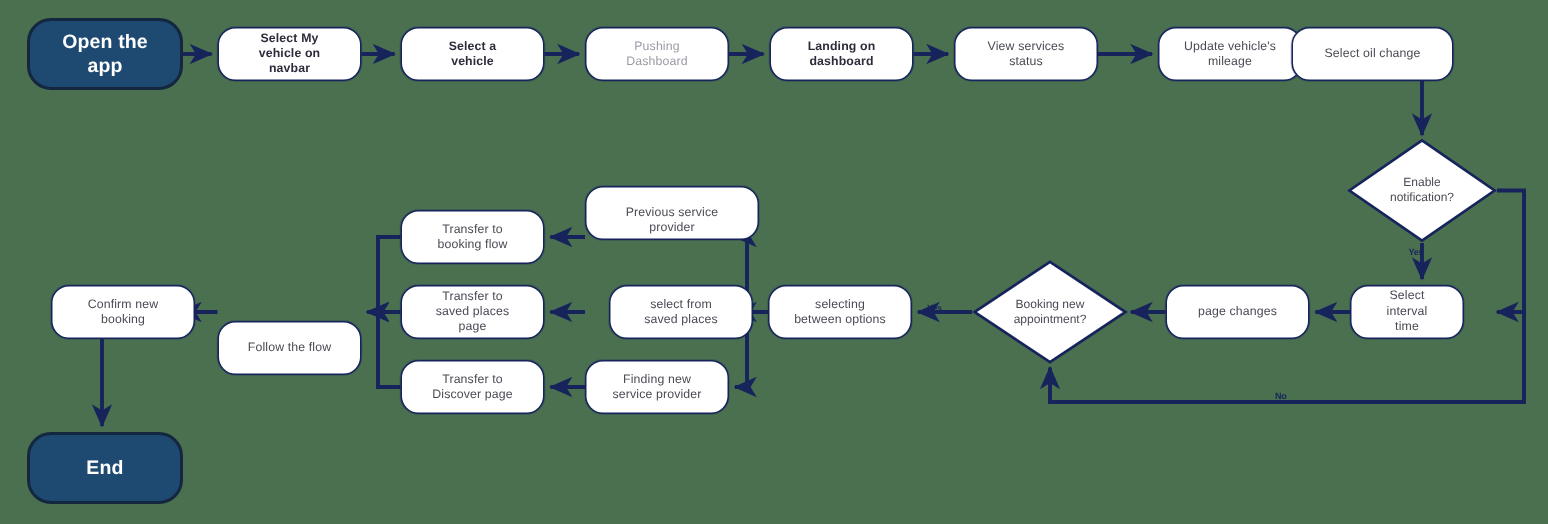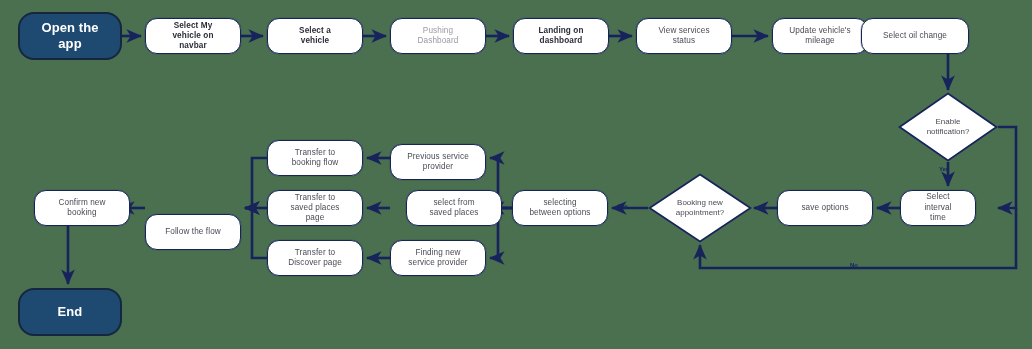--- a/index.html
+++ b/index.html
@@ -183,36 +183,36 @@
     </svg>
     <span class="dlabel">Enable
 notification?</span>
   </div>
 
   <div class="node" style="left:900px;top:190px;width:76px;height:36px;align-items:flex-end;">
     <span>Select interval time</span>
   </div>
 
   <div class="node" style="left:777px;top:190px;width:96px;height:36px;">
-    <span>save options</span>
+    <span>page changes</span>
   </div>
 
   <div class="diamond" style="left:648px;top:173px;width:104px;height:70px;">
     <svg class="shape" viewBox="0 0 104 70" xmlns="http://www.w3.org/2000/svg">
       <polygon points="52,1.6 102.4,35 52,68.4 1.6,35" fill="#ffffff" stroke="#17245c" stroke-width="1.8"></polygon>
     </svg>
     <span class="dlabel">Booking new
 appointment?</span>
   </div>
 
   <div class="node" style="left:512px;top:190px;width:96px;height:36px;">
     <span>selecting between options</span>
   </div>
 
-  <div class="node" style="left:390px;top:144px;width:96px;height:36px;">
+  <div class="node" style="left:390px;top:124px;width:116px;height:36px;align-items:flex-end;">
     <span>Previous service provider</span>
   </div>
 
   <div class="node" style="left:390px;top:190px;width:96px;height:36px;margin-left:16px;">
     <span>select from saved places</span>
   </div>
 
   <div class="node" style="left:390px;top:240px;width:96px;height:36px;">
     <span>Finding new service provider</span>
   </div>

